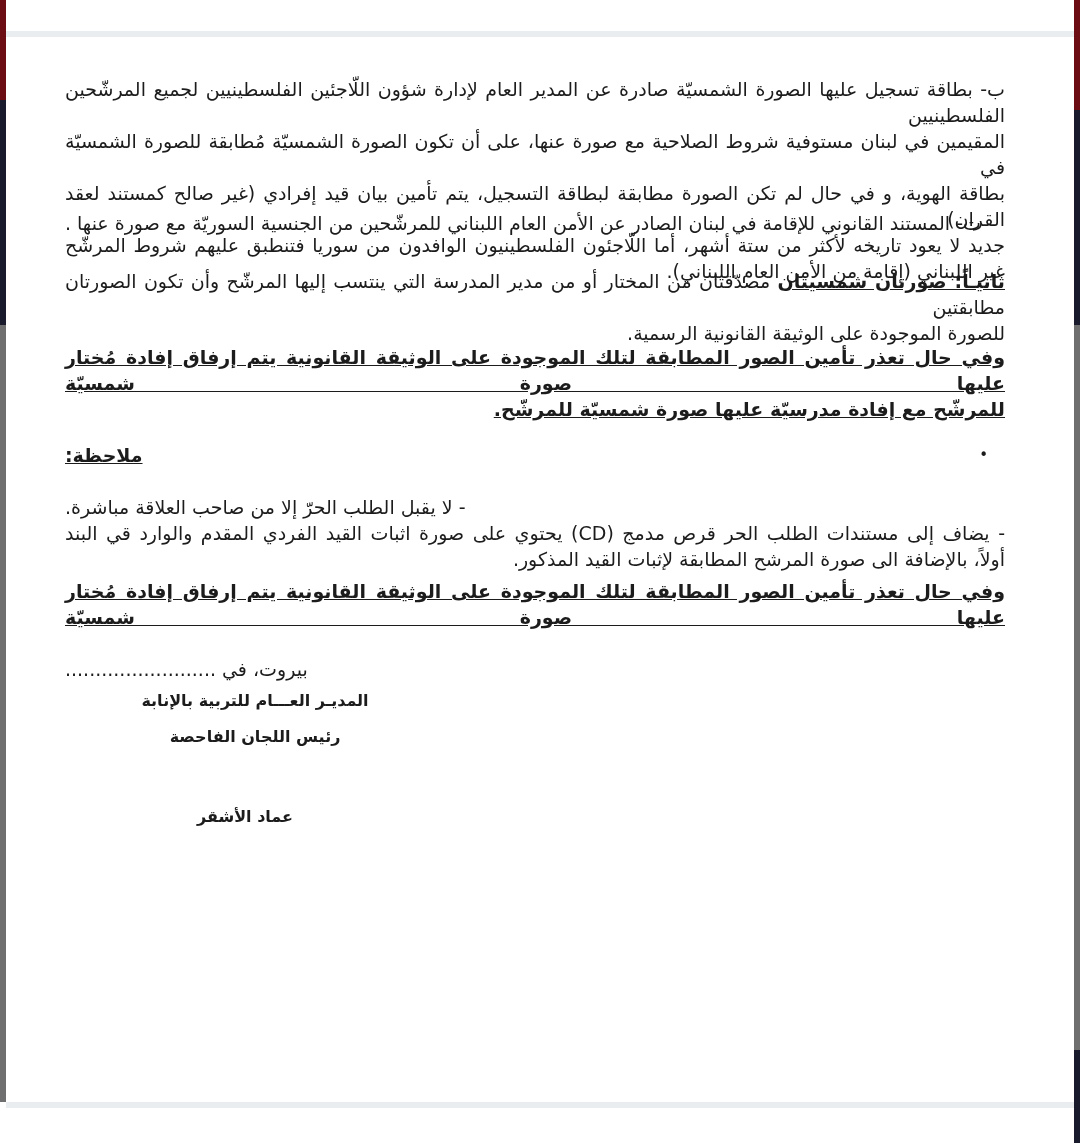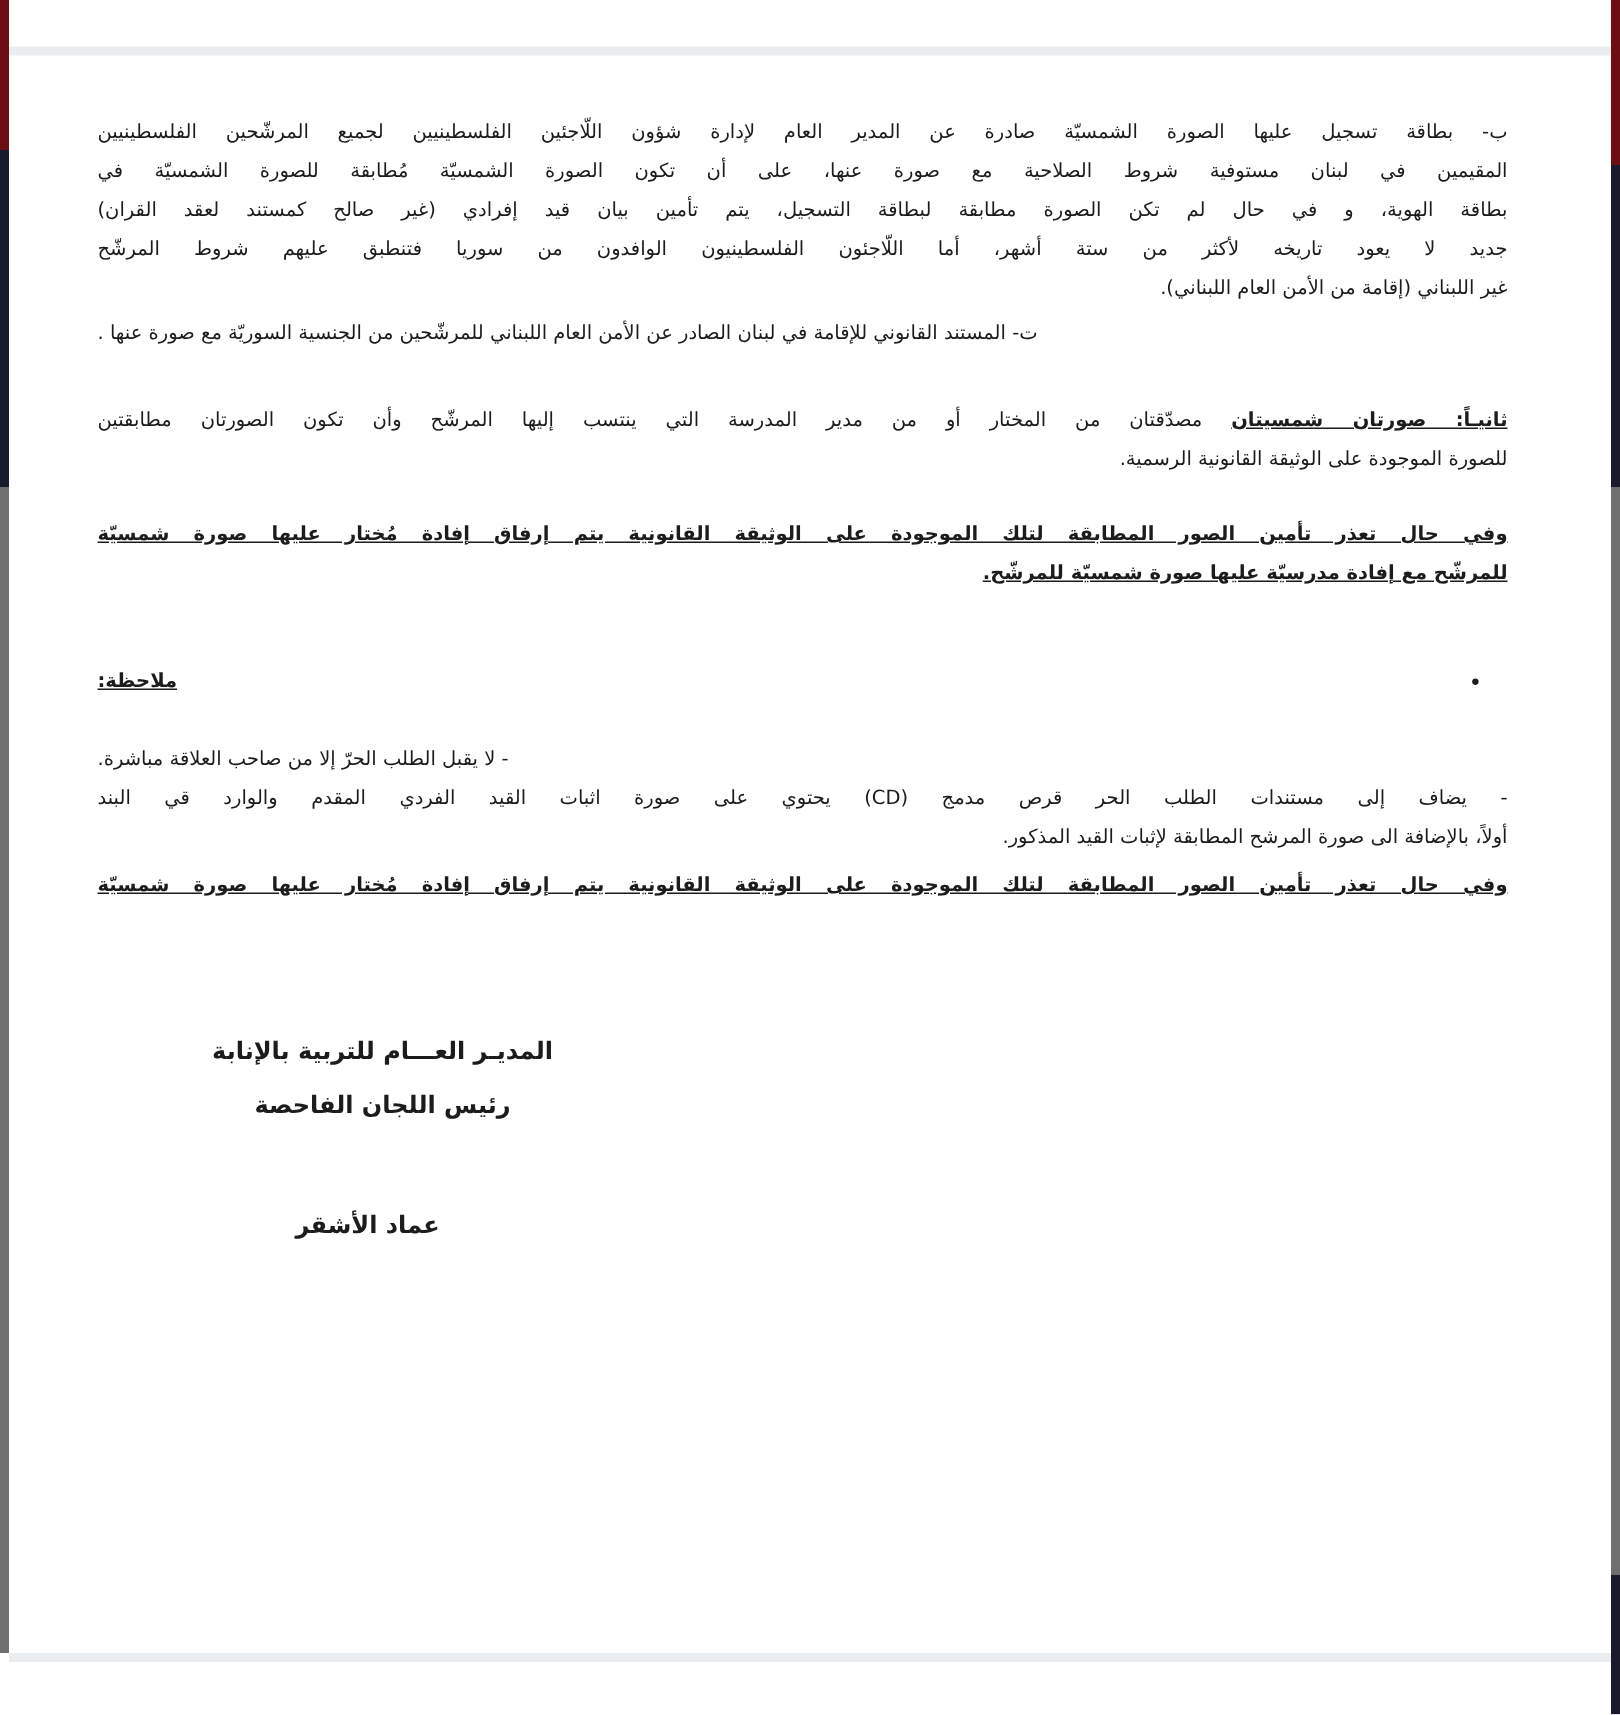--- a/index.html
+++ b/index.html
@@ -21,21 +21,21 @@
       #ffffff 1102px,#ffffff 1143px);}
   #edge-right{right:0;background:linear-gradient(to bottom,
       #6b0d13 0,#6b0d13 110px,
       #191a2c 110px,#191a2c 325px,
       #6f6f6f 325px,#6f6f6f 1050px,
       #191a2c 1050px,#191a2c 1143px);}
   .hline{position:absolute;left:6px;right:6px;height:6px;background:#e9edf0;}
   #hline-top{top:31px;}
   #hline-bottom{top:1102px;}
 
-  .blk{position:absolute;right:75px;left:65px;font-size:13px;line-height:26px;}
+  .blk{position:absolute;right:75px;left:65px;font-size:19px;line-height:26px;}
   .jl{text-align:justify;text-align-last:justify;}
   .rl{text-align:left;}
   .cl{}
   .b{font-weight:700;text-decoration:underline;}
   .u{}
   .bullet{position:absolute;right:92px;top:446px;font-size:15px;}
   .sig{position:absolute;left:95px;width:320px;text-align:center;font-weight:700;font-size:16px;line-height:30px;}
 </style>
 </head>
 <body>
@@ -77,18 +77,19 @@
   <div class="blk" style="top:494px">
     <div class="rl">- لا يقبل الطلب الحرّ إلا من صاحب العلاقة مباشرة.</div>
     <div class="jl">- يضاف إلى مستندات الطلب الحر قرص مدمج (CD) يحتوي على صورة اثبات القيد الفردي المقدم والوارد قي البند</div>
     <div class="cl" style="padding-left:200px">أولاً، بالإضافة الى صورة المرشح المطابقة لإثبات القيد المذكور.</div>
   </div>
 
   <div class="blk b" style="top:578px">
     <div class="jl">وفي حال تعذر تأمين الصور المطابقة لتلك الموجودة على الوثيقة القانونية يتم إرفاق إفادة مُختار عليها صورة شمسيّة</div>
   </div>
 
+  <div class="blk rl" style="top:656px;right:145px">بيروت، في .........................</div>
 
   <div class="sig" style="top:686px">المديـر العـــام للتربية بالإنابة</div>
   <div class="sig" style="top:802px;width:300px">عماد الأشقر</div>
   <div class="sig" style="top:722px">رئيس اللجان الفاحصة</div>
 
 </div>
 
 </body></html>

